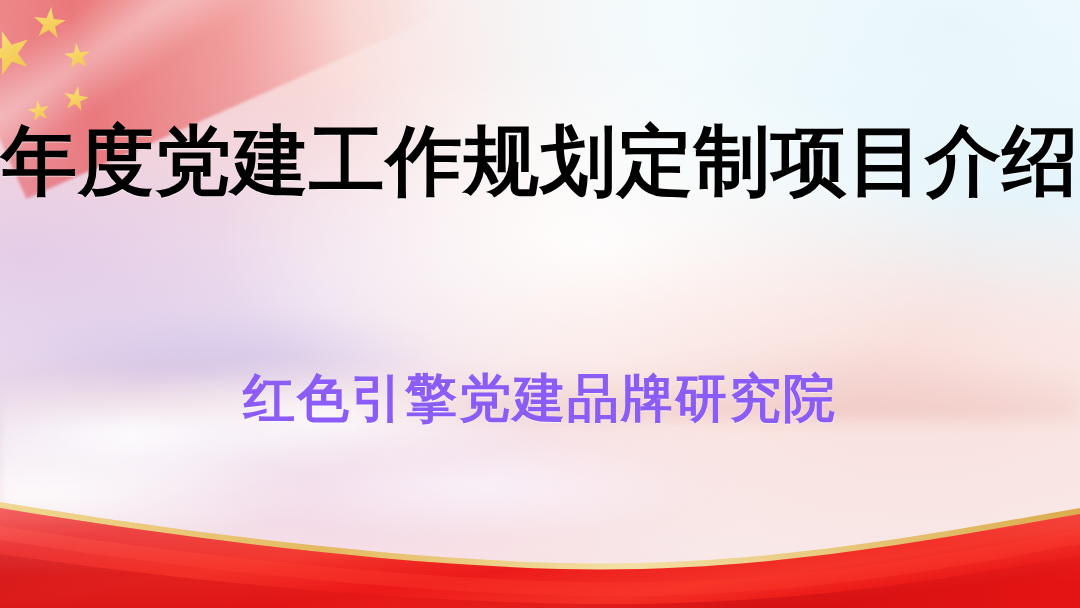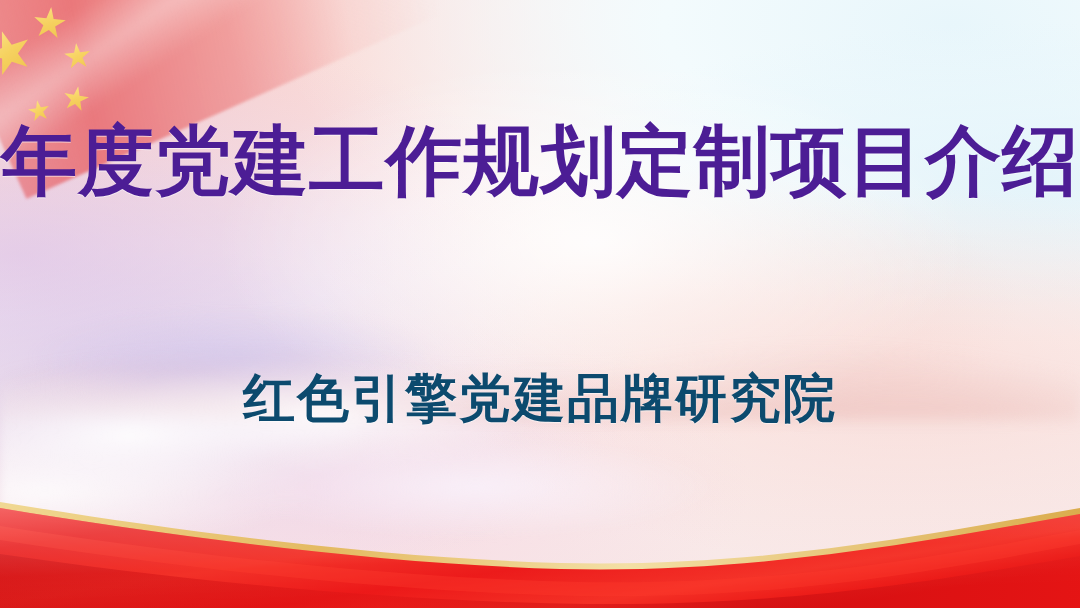--- a/index.html
+++ b/index.html
@@ -111,38 +111,38 @@
     top: 118px;
     text-align: center;
   }
   .main-title {
     margin: 0;
     font-family: "Liberation Sans", "DejaVu Sans", sans-serif;
     font-size: 76px;
     line-height: 86px;
     font-weight: 700;
     letter-spacing: 1px;
-    color: #4c1d95;
+    color: #000000;
     text-shadow: 0 1px 0 rgba(255,255,255,0.55);
     white-space: nowrap;
   }
   .subtitle-block {
     position: absolute;
     left: 0; right: 0;
     top: 368px;
     text-align: center;
   }
   .sub-title {
     margin: 0;
     font-family: "Liberation Serif", "DejaVu Serif", serif;
     font-size: 52px;
     line-height: 62px;
     font-weight: 700;
     letter-spacing: 2px;
-    color: #0c4a6e;
+    color: #8b5cf6;
     text-shadow: 0 1px 1px rgba(255,255,255,0.6);
     white-space: nowrap;
   }
 
   
   .ribbon-wrap {
     position: absolute;
     left: 0; right: 0; bottom: 0;
     height: 140px;
     overflow: hidden;

